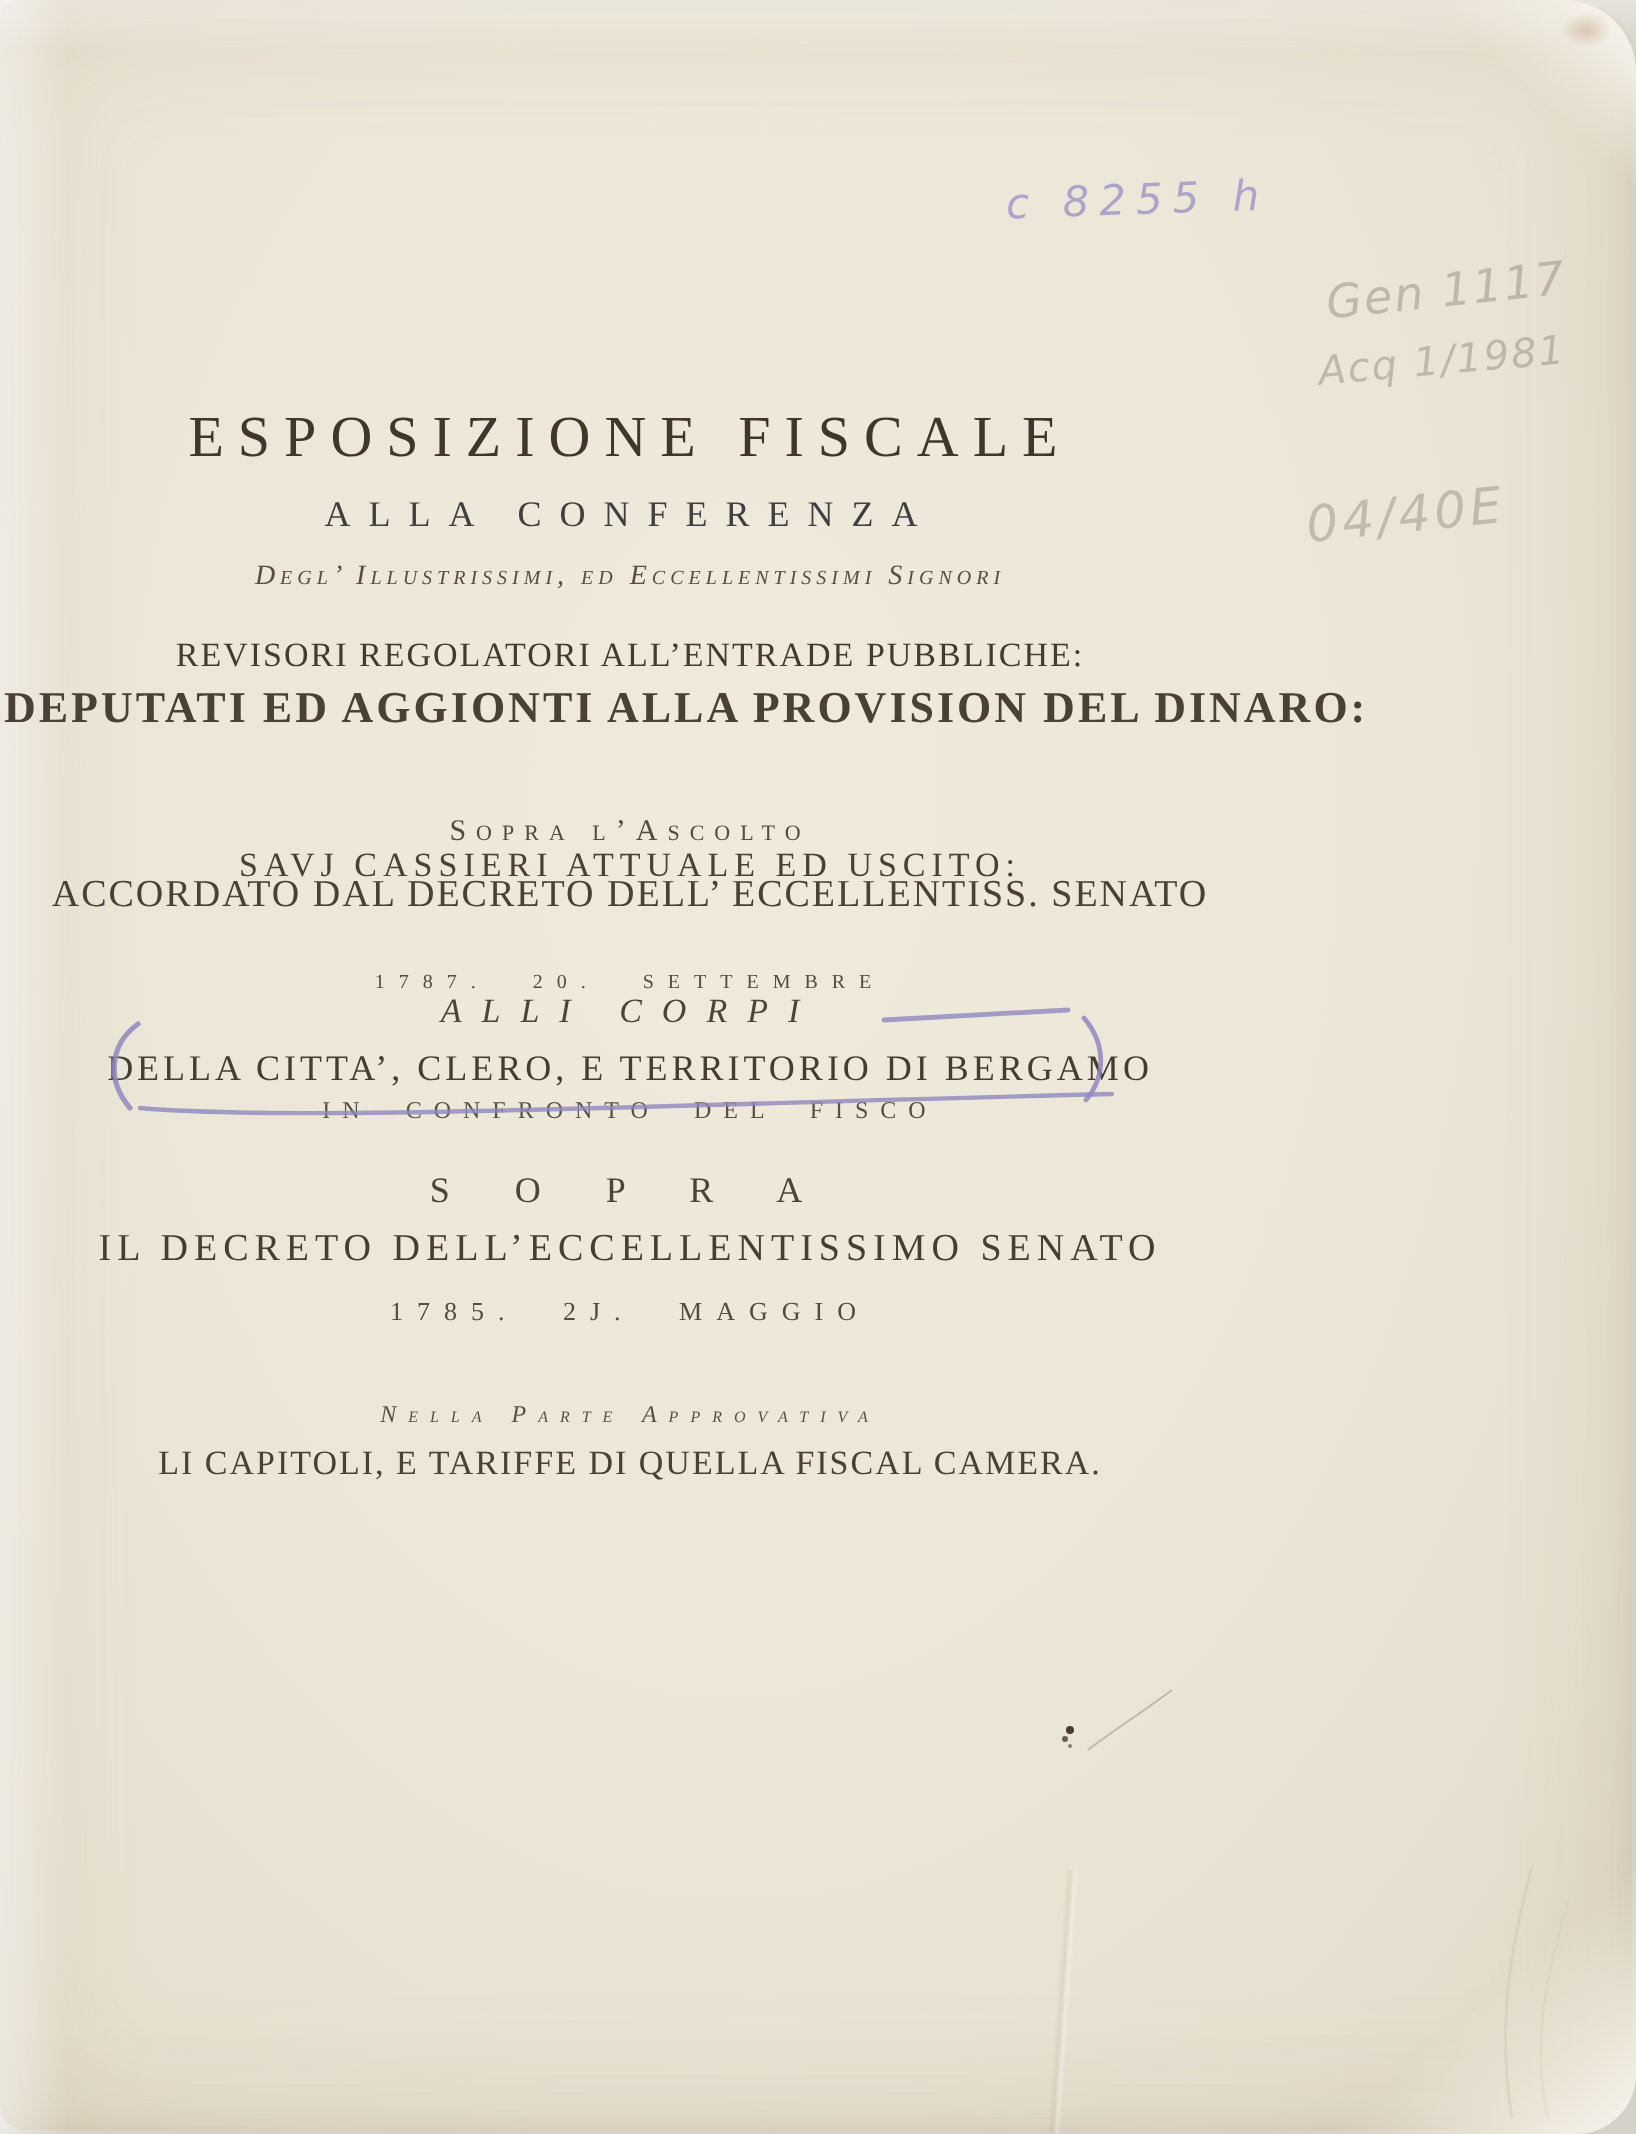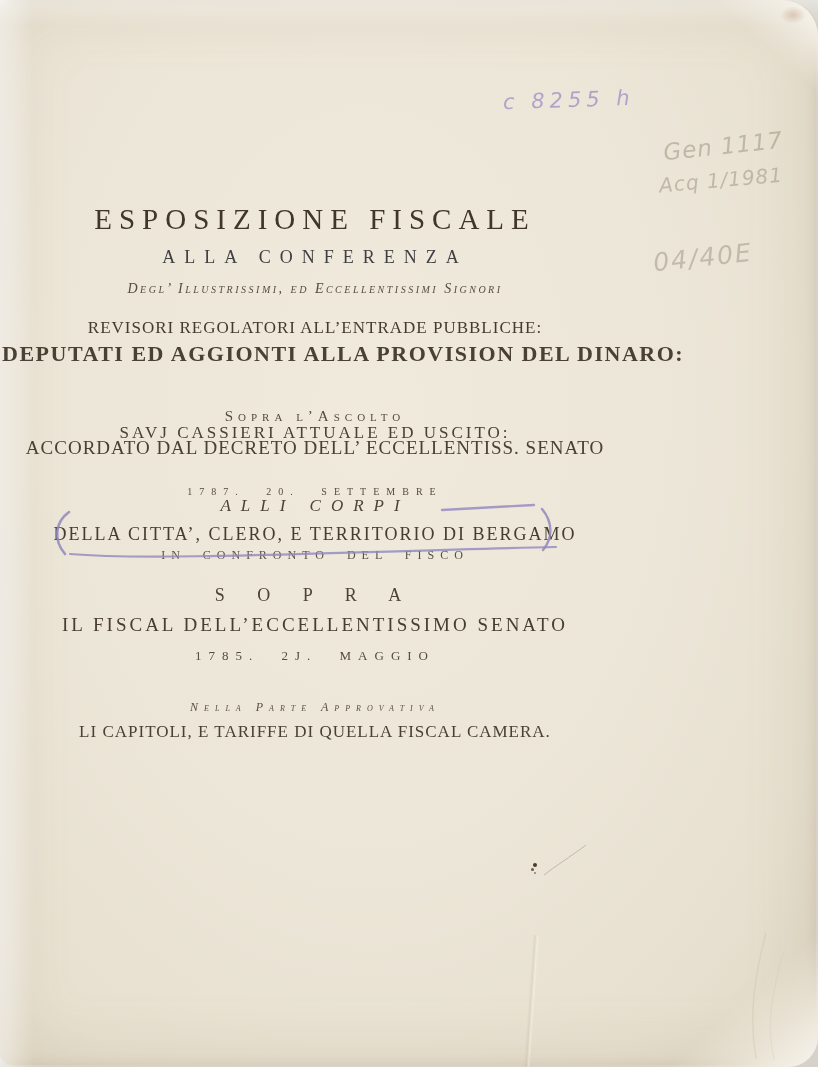--- a/index.html
+++ b/index.html
@@ -85,21 +85,21 @@
     <div class="line l4">REVISORI REGOLATORI ALL’ENTRADE PUBBLICHE:</div>
     <div class="line l5">DEPUTATI ED AGGIONTI ALLA PROVISION DEL DINARO:</div>
     <div class="line l6">SAVJ CASSIERI ATTUALE ED USCITO:</div>
     <div class="line l7">Sopra l’Ascolto</div>
     <div class="line l8">ACCORDATO DAL DECRETO DELL’ ECCELLENTISS. SENATO</div>
     <div class="line l9">1787. 20. SETTEMBRE</div>
     <div class="line l10">ALLI CORPI</div>
     <div class="line l11">DELLA CITTA’, CLERO, E TERRITORIO DI BERGAMO</div>
     <div class="line l12">IN CONFRONTO DEL FISCO</div>
     <div class="line l13">S O P R A</div>
-    <div class="line l14">IL FISCAL DELL’ECCELLENTISSIMO SENATO</div>
+    <div class="line l14">IL DECRETO DELL’ECCELLENTISSIMO SENATO</div>
     <div class="line l15">1785. 2J. MAGGIO</div>
     <div class="line l16">Nella Parte Approvativa</div>
     <div class="line l17">LI CAPITOLI, E TARIFFE DI QUELLA FISCAL CAMERA.</div>
   </div>
 
   <svg class="purple-mark" viewBox="0 0 540 84">
     <path d="M29,24 C15,34 13,52 25,66" fill="none" stroke="#9187bf" stroke-width="2.6" stroke-linecap="round" opacity=".85"></path>
     <path d="M30,66 C110,73 300,64 516,59" fill="none" stroke="#9187bf" stroke-width="2.2" stroke-linecap="round" opacity=".8"></path>
     <path d="M402,22 L494,17" fill="none" stroke="#9187bf" stroke-width="2.4" stroke-linecap="round" opacity=".8"></path>
     <path d="M502,21 C513,34 513,50 503,62" fill="none" stroke="#9187bf" stroke-width="2.4" stroke-linecap="round" opacity=".85"></path>

